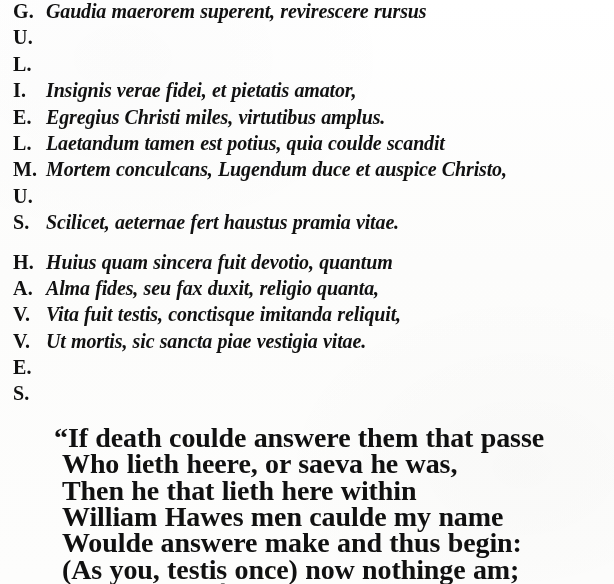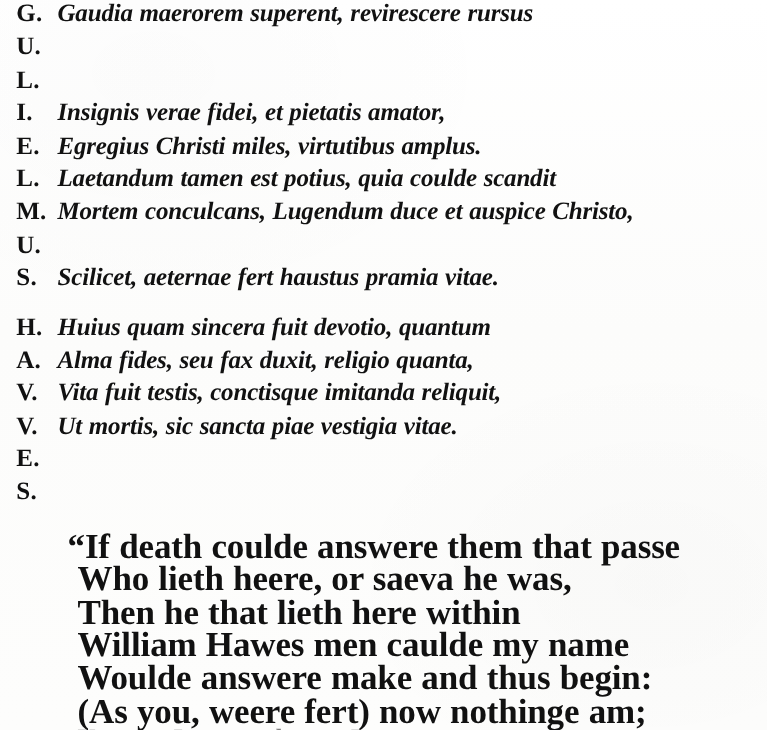--- a/index.html
+++ b/index.html
@@ -197,20 +197,20 @@
       <div class="verse-line first-line">“If death coulde answere them that passe</div>
 
       <div class="verse-line">Who lieth heere, or saeva he was,</div>
 
       <div class="verse-line">Then he that lieth here within</div>
 
       <div class="verse-line">William Hawes men caulde my name</div>
 
       <div class="verse-line">Woulde answere make and thus begin:</div>
 
-      <div class="verse-line">(As you, weere fert) now nothinge am;</div>
+      <div class="verse-line">(As you, testis once) now nothinge am;</div>
 
       <div id="clipped-line">Yet once I was, and nowe I am</div>
 
     </div>
 
   </div>
 </div>
 
 </body></html>

